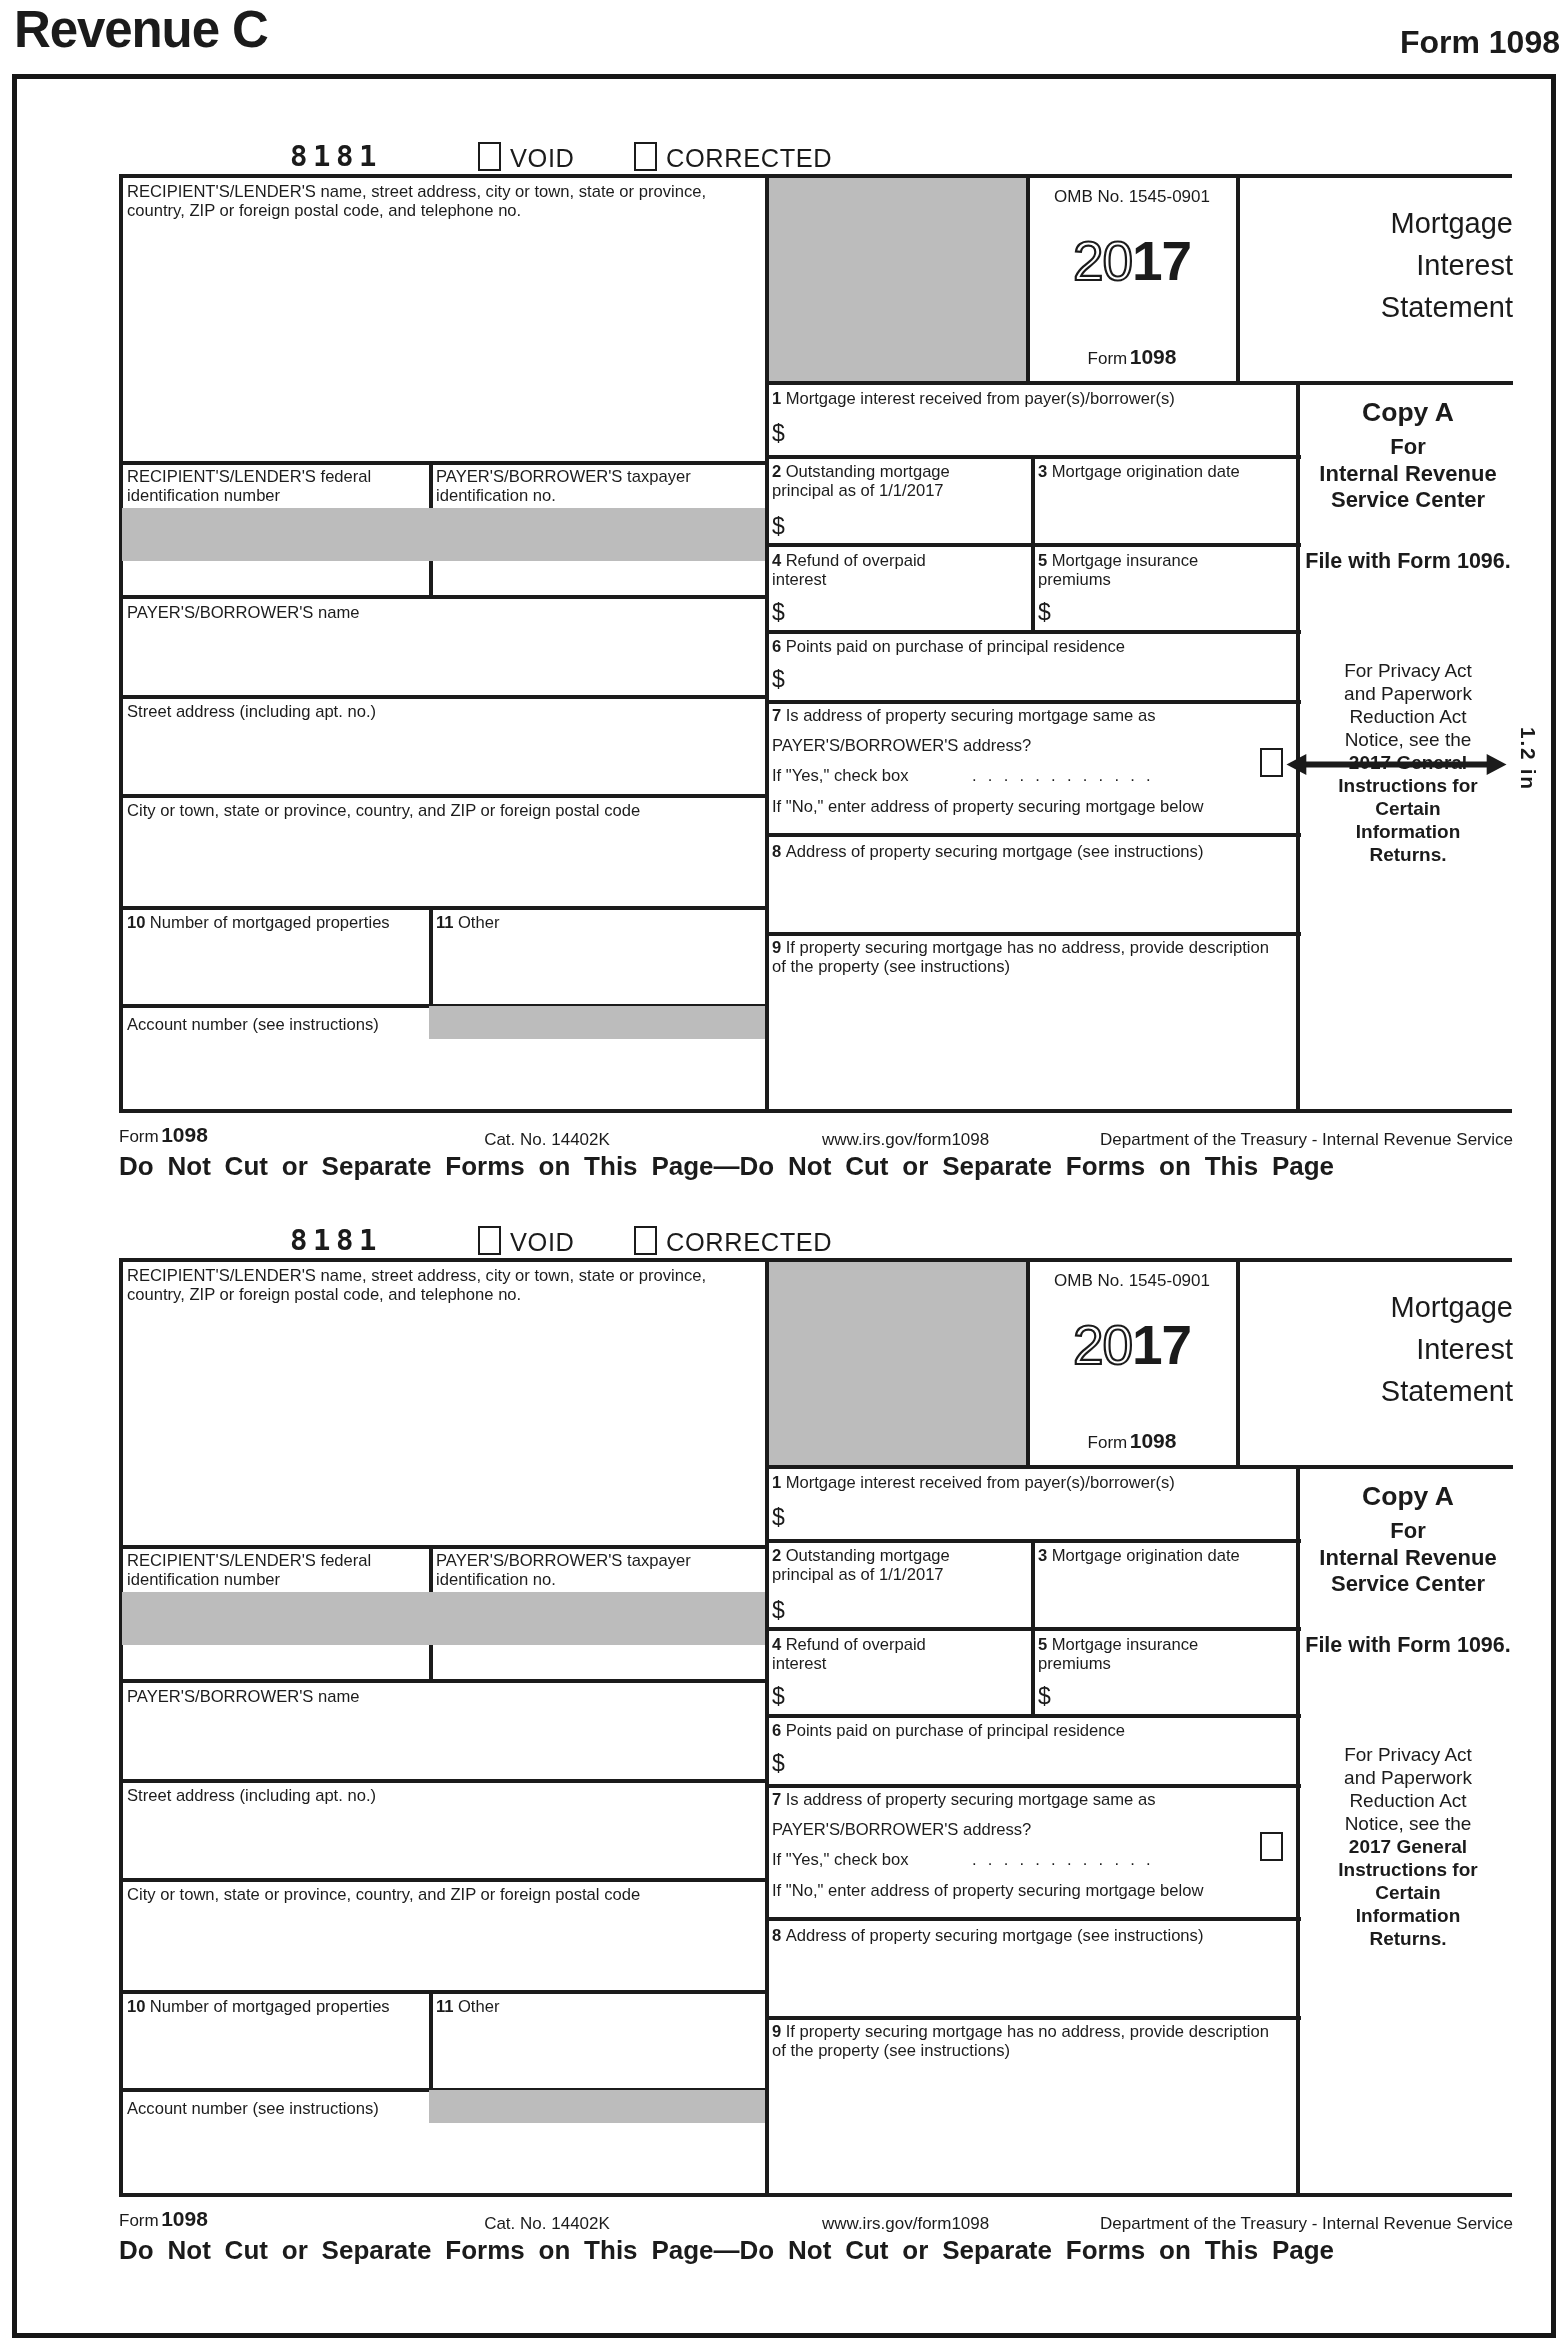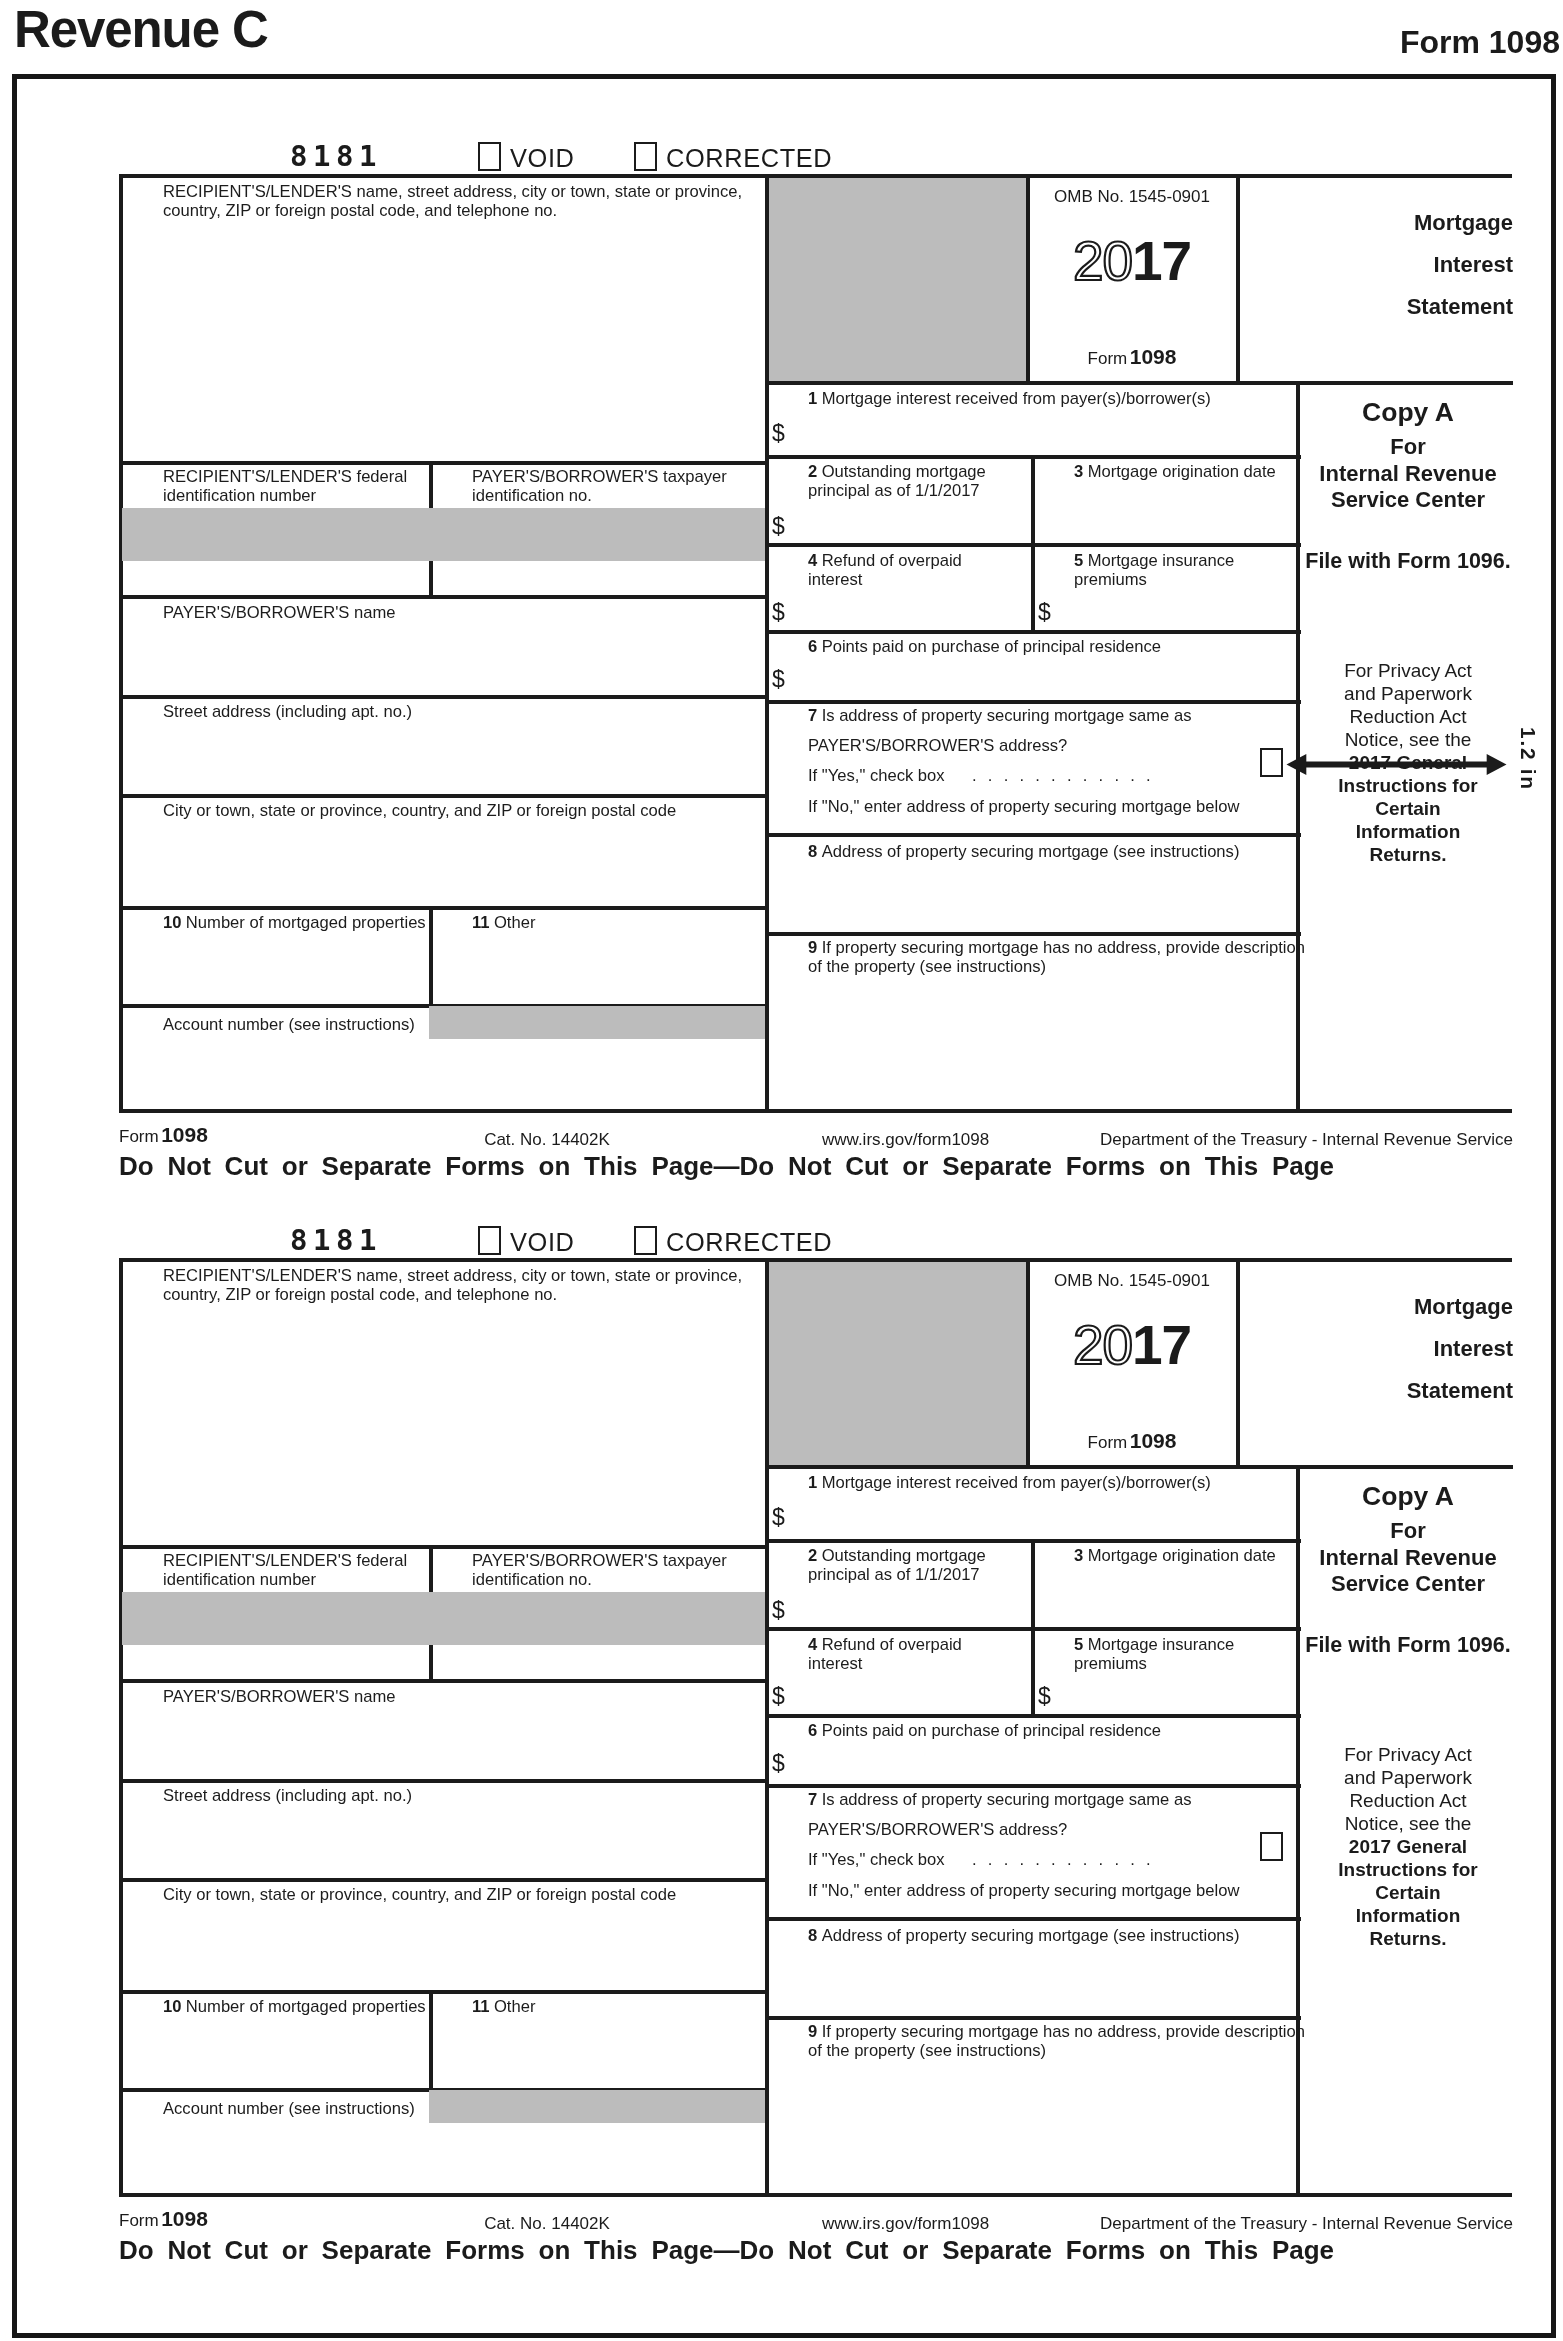--- a/index.html
+++ b/index.html
@@ -5,32 +5,32 @@
   html,body{margin:0;padding:0;background:#e8e8e8;}
   .page{position:relative;width:1564px;height:2342px;background:#ffffff;font-family:"Liberation Sans",sans-serif;color:#1b1b1b;overflow:hidden;}
   .page-border{position:absolute;left:12px;top:74px;width:1544px;height:2264px;border:5px solid #161616;box-sizing:border-box;}
   .exhibit{position:absolute;left:14px;top:0px;font-size:51px;font-weight:bold;letter-spacing:-1.1px;}
   .form-ref{position:absolute;left:1215px;top:24px;width:345px;text-align:right;font-size:32px;font-weight:bold;}
   .form-copy{position:absolute;left:0;width:1236px;height:1052px;}
   .hl{position:absolute;background:#1b1b1b;height:3.9px;}
   .vl{position:absolute;background:#1b1b1b;width:3.9px;}
   .grayfill{position:absolute;background:#bcbcbc;}
   .cb{position:absolute;width:19px;height:25.4px;border:2.8px solid #1b1b1b;background:#fff;}
-  .l{position:absolute;font-size:16.6px;line-height:19.3px;color:#1c1c1c;margin-left:36px;}
+  .l{position:absolute;font-size:16.6px;line-height:19.3px;color:#1c1c1c;}
   .num{font-weight:bold;margin-right:4.4px;}
   .dollar{position:absolute;font-size:23px;font-weight:normal;}
   .code{position:absolute;font-family:"DejaVu Sans Mono",monospace;font-weight:bold;font-size:29px;letter-spacing:5.5px;}
   .voidlbl{position:absolute;font-size:25.4px;letter-spacing:0.6px;}
   .omb-lbl{position:absolute;font-size:17px;}
   .year{position:absolute;font-size:55px;letter-spacing:-1.1px;}
   .year .outline{color:#ffffff;-webkit-text-stroke:2.2px #1b1b1b;}
   .year .solid{font-weight:bold;}
   .formsig .w{font-size:17px;}
   .formsig .n{font-size:21px;font-weight:bold;}
-  .title3{position:absolute;text-align:right;font-size:22px;font-weight:bold;line-height:42px;}
+  .title3{position:absolute;text-align:right;font-size:29px;font-weight:normal;line-height:42px;}
   .rc{position:absolute;left:1303px;width:210px;text-align:center;}
   .copyA{font-size:26.5px;font-weight:bold;}
   .forlines{font-size:22px;font-weight:bold;line-height:26.5px;}
   .filewith{font-size:21.5px;font-weight:bold;}
   .privacy{font-size:19px;line-height:23px;}
   .privacy .pb{font-weight:bold;}
   .caption{position:absolute;font-size:17px;}
   .dnc{position:absolute;display:flex;justify-content:flex-start;font-size:26px;font-weight:bold;}
   .dnc span{word-spacing:6.6px;white-space:nowrap;}
   .leader{position:absolute;font-size:16.6px;letter-spacing:3.3px;color:#1c1c1c;}

